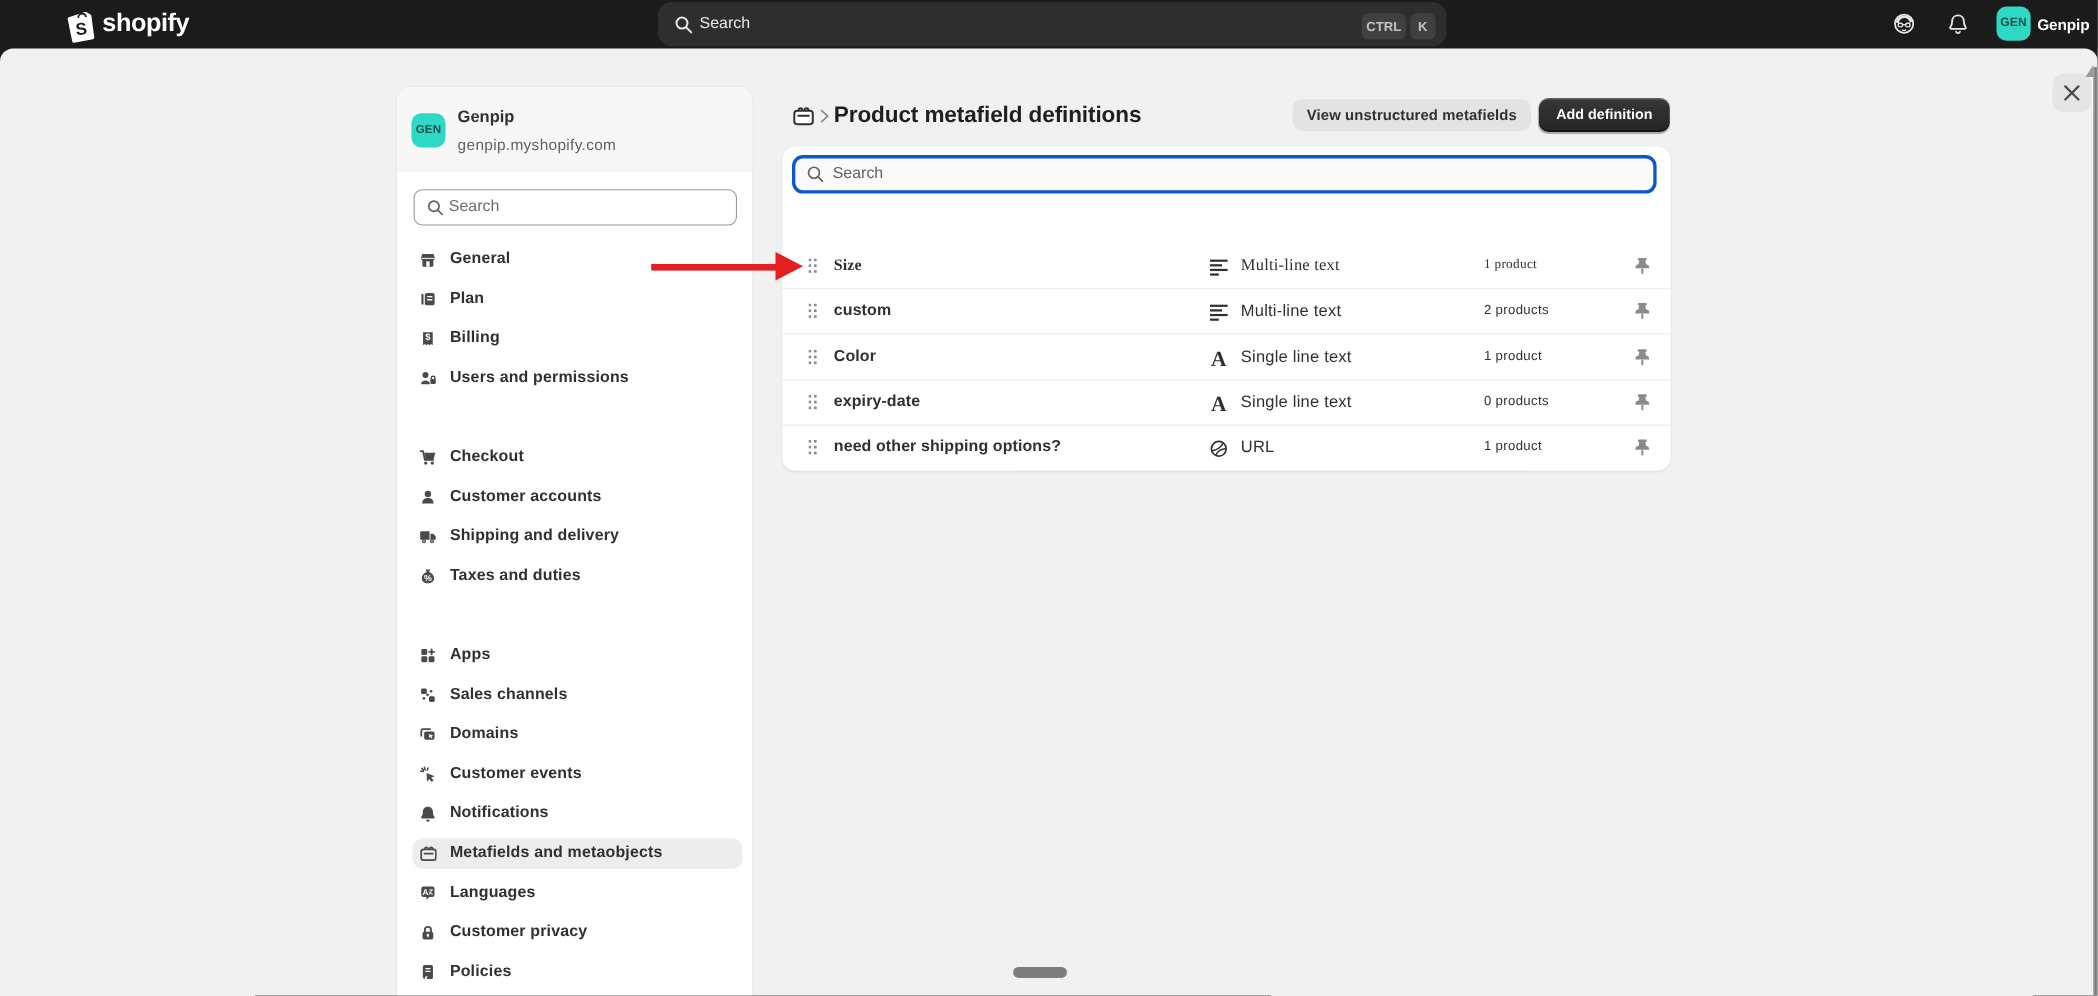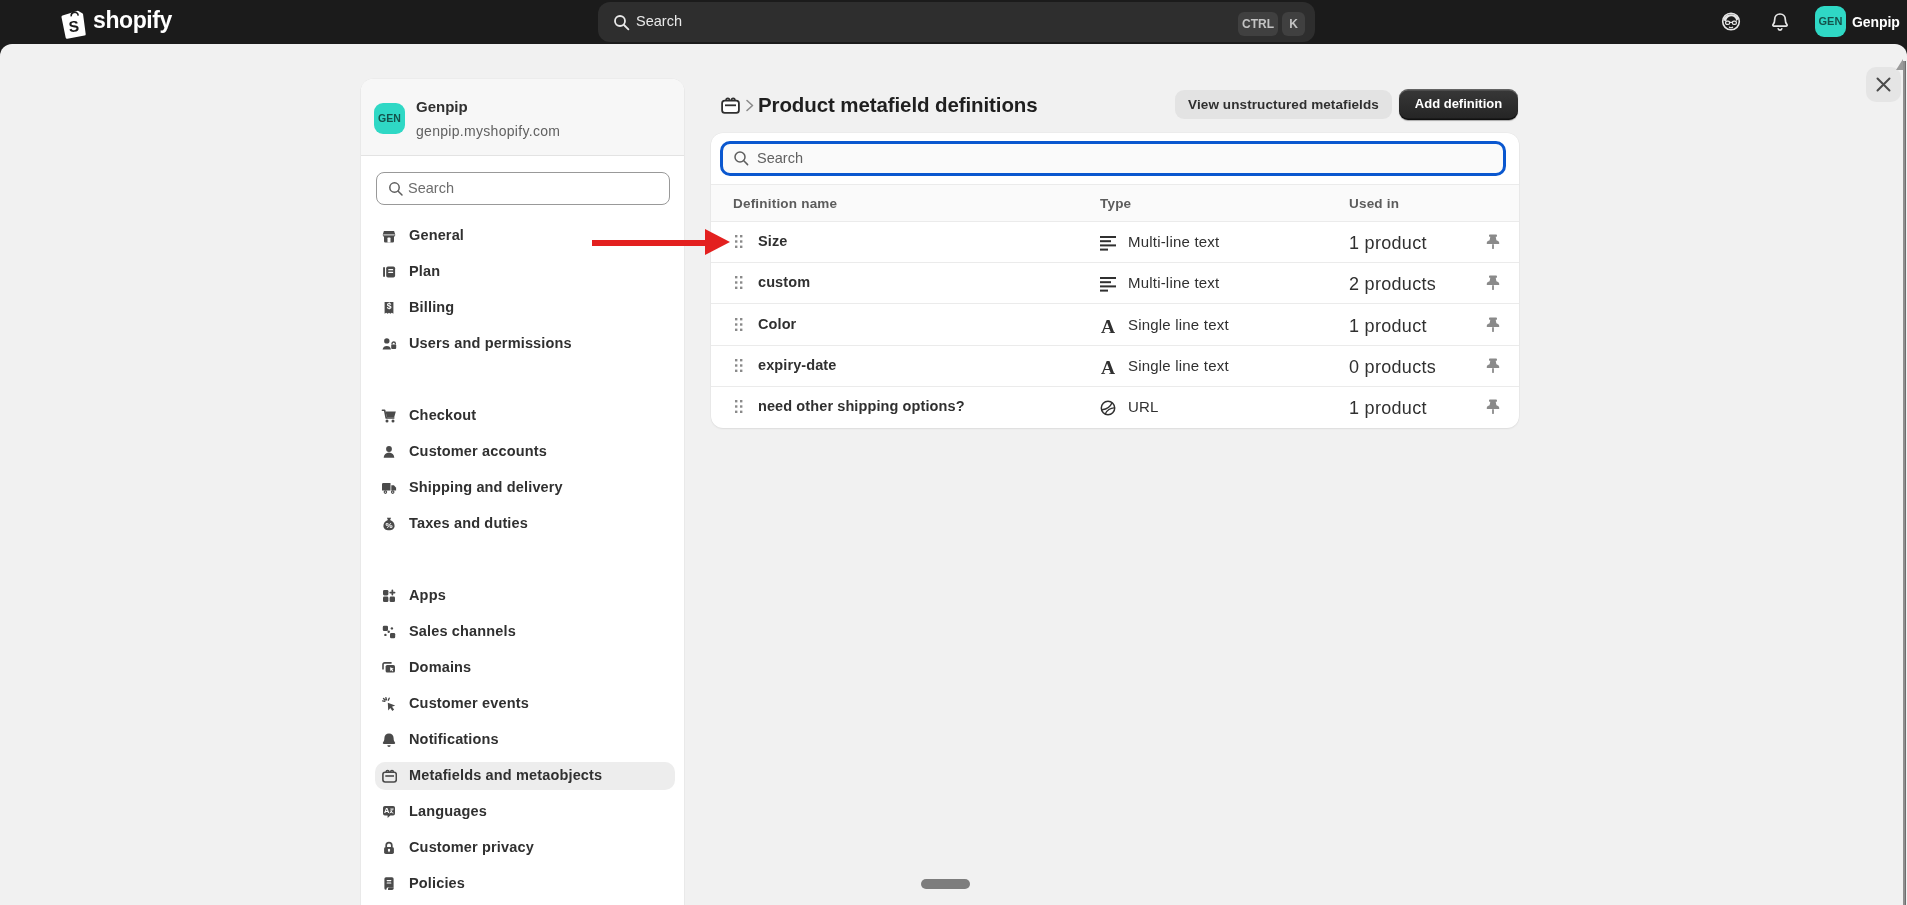--- a/index.html
+++ b/index.html
@@ -47,21 +47,21 @@
   #main-search { position:absolute; left:9px; top:8px; width:786px; height:35px; border:3px solid #0a57cf; border-radius:10px; background:#fafafa; }
   #main-search .ph { position:absolute; left:34px; top:6px; font-size:14.5px; color:#616161; }
   #thead { position:absolute; left:0; top:51px; width:808px; height:38px; background:#fafafa; border-top:1px solid #ebebeb; border-bottom:1px solid #ebebeb; }
   #thead span { position:absolute; top:11px; font-size:13.5px; font-weight:600; color:#5c5c5c; letter-spacing:0.2px; }
   .trow { position:absolute; left:0; width:808px; height:41px; border-bottom:1px solid #ebebeb; }
   .trow.last { border-bottom:none; }
   .drag { position:absolute; left:24px; top:13px; width:8px; height:14px; }
   .dname { position:absolute; left:47px; top:11px; font-size:14.5px; font-weight:600; color:#303030; letter-spacing:0.1px; }
   .tic { position:absolute; left:388px; top:12px; width:18px; height:18px; }
   .ttxt { position:absolute; left:417px; top:11px; font-size:15px; color:#303030; letter-spacing:0.2px; }
-  .used { position:absolute; left:638px; top:11px; font-size:18px; color:#303030; letter-spacing:0.3px; }
+  .used { position:absolute; left:638px; top:11px; font-size:12px; color:#303030; letter-spacing:0.3px; }
   .pin { position:absolute; left:775px; top:12px; }
 
   
   #closebtn { position:absolute; left:1866px; top:23px; width:35px; height:35px; background:#e5e5e5; border-radius:10px; }
   #arrow-shaft { position:absolute; left:592px; top:196px; width:118px; height:5.5px; background:#e3201f; }
   #arrow-head { position:absolute; left:705px; top:185px; width:0; height:0; border-left:25px solid #e3201f; border-top:13.5px solid transparent; border-bottom:13.5px solid transparent; }
   #hscroll { position:absolute; left:921px; top:835px; width:49px; height:10px; border-radius:5px; background:#7d7d7d; }
   #vscroll { position:absolute; left:1903px; top:61px; width:3px; height:844px; background:#8f8f8f; border-right:1px solid #6e6e6e; }
   #vscroll-tri { position:absolute; left:1896px; top:59px; width:0; height:0; border-right:7px solid #9a9a9a; border-top:11px solid transparent; }
 </style>
@@ -274,26 +274,21 @@
   <div id="btn-pri">Add definition</div>
 
   <div id="card">
     <div id="main-search">
       <svg width="17" height="17" viewBox="0 0 17 17" style="position:absolute;left:10px;top:6px;">
           <circle cx="7" cy="7" r="5" fill="none" stroke="#5e5e5e" stroke-width="1.5"></circle>
           <line x1="10.8" y1="10.8" x2="14.6" y2="14.6" stroke="#5e5e5e" stroke-width="1.5" stroke-linecap="round"></line>
         </svg>
       <span class="ph">Search</span>
     </div>
-    <div id="thead">
-      <span style="left:22px;">Definition name</span>
-      <span style="left:389px;">Type</span>
-      <span style="left:638px;">Used in</span>
-    </div>
-    <div class="trow" style="top:89.3px;">
+    <div class="trow" style="top:89.3px;font-family:Liberation Serif, serif;">
       <svg class="drag" viewBox="0 0 8 14">
           <rect x="0" y="0" width="2.4" height="2.4" fill="#8a8a8a"></rect>
           <rect x="5" y="0" width="2.4" height="2.4" fill="#8a8a8a"></rect>
           <rect x="0" y="5.3" width="2.4" height="2.4" fill="#8a8a8a"></rect>
           <rect x="5" y="5.3" width="2.4" height="2.4" fill="#8a8a8a"></rect>
           <rect x="0" y="10.6" width="2.4" height="2.4" fill="#8a8a8a"></rect>
           <rect x="5" y="10.6" width="2.4" height="2.4" fill="#8a8a8a"></rect>
         </svg>
       <span class="dname">Size</span>
       <svg class="tic" viewBox="0 0 17 18">

